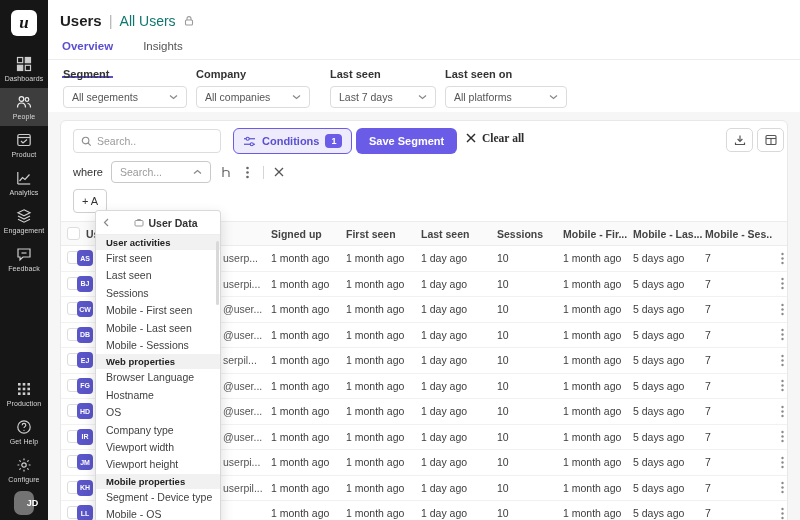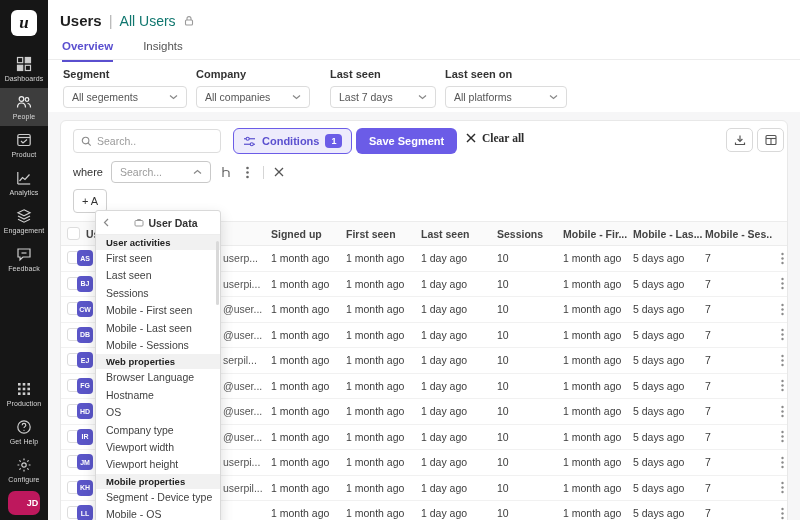--- a/index.html
+++ b/index.html
@@ -14,31 +14,31 @@
     color:#141414; font-family:"Liberation Serif","DejaVu Serif",serif; font-weight:700; font-style:italic;
     font-size:17px; display:flex; align-items:center; justify-content:center; cursor:pointer; }
   .nav { display:flex; flex-direction:column; width:48px; margin-top:14px; }
   .nav.bottom { margin-top:0; margin-bottom:2px; }
   .nav-item { width:48px; padding:6px 0 6px; display:flex; flex-direction:column; align-items:center;
     gap:3px; cursor:pointer; }
   .nav-item.active { background:#3d3d3d; }
   .nav-item .lbl { font-size:7px; color:#d8d8d8; letter-spacing:.1px; }
   .nav-item svg { display:block; }
   .spacer { flex:1; }
-  .user-avatar { width:32px; height:24px; border-radius:7px; background:#be185d; color:#fff;
+  .user-avatar { width:20px; height:24px; border-radius:7px; background:#737373; color:#fff;
     font-size:9px; font-weight:700; display:flex; align-items:center; justify-content:center;
     margin-bottom:5px; cursor:pointer;padding-left:17px; }
 
   
   .title-row { position:absolute; left:60px; top:12px; display:flex; align-items:center; gap:7px; }
   .title-main { font-size:15px; font-weight:700; color:#1f1f1f; }
   .title-sep { font-size:15px; color:#b5b5b5; font-weight:400; }
   .title-sub { font-size:14px; color:#0f766e; }
   .tabs { position:absolute; left:62px; top:40px; display:flex; gap:30px; }
-  .tab { font-size:11.5px; color:#555; padding-bottom:8px; cursor:pointer; }
+  .tab { font-size:11.5px; color:#555; padding-bottom:24px; cursor:pointer; }
   .tab.active { color:#5a4fcf; font-weight:700; border-bottom:2px solid #5a4fcf; }
   .tabs-line { position:absolute; left:48px; top:59px; width:752px; height:1px; background:#ececec; }
 
   
   .filter { position:absolute; top:68px; }
   .filter .flabel { font-size:11px; font-weight:700; color:#333; margin-bottom:6px; }
   .fselect { height:22px; border:1px solid #dcdcdc; border-radius:4px; background:#fff;
     display:flex; align-items:center; justify-content:space-between; padding:0 8px;
     font-size:10.5px; color:#555; cursor:pointer; }
 

